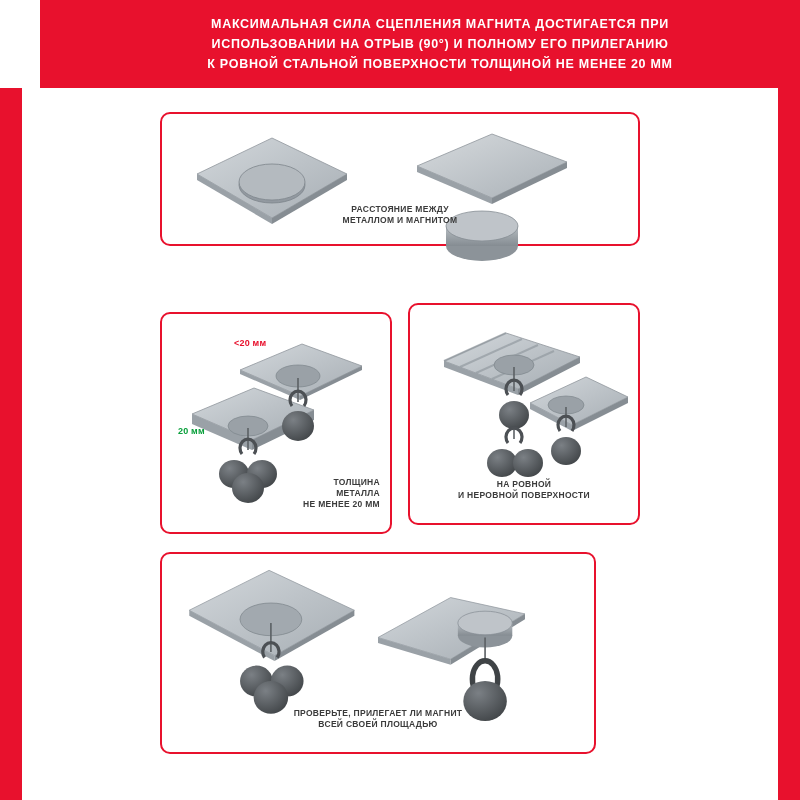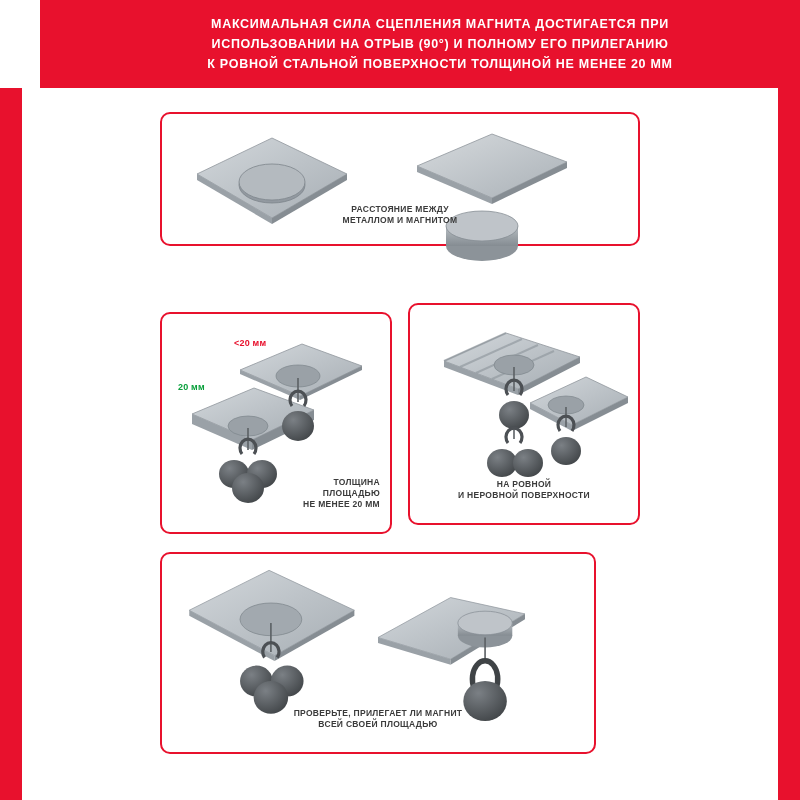--- a/index.html
+++ b/index.html
@@ -95,21 +95,21 @@
     pointer-events: none;
   }
 
   .dim-label {
     position: absolute;
     font-size: 9px;
     font-weight: bold;
     letter-spacing: 0.2px;
   }
   .dim-red { color: #e8112d; }
-  .dim-green { color: #0aa03c; }
+  .dim-green { color: #0aa03c; margin-top: 44px; }
 
   
   .watermark {
     position: absolute;
     left: 0;
     top: 540px;
     width: 800px;
     text-align: center;
     font-size: 74px;
     font-weight: bold;
@@ -219,21 +219,21 @@
         <ellipse cx="100" cy="160" rx="15" ry="14" fill="url(#p2ball)"></ellipse>
         <ellipse cx="86" cy="174" rx="16" ry="15" fill="url(#p2ball)"></ellipse>
       </g>
     </svg>
 
     <div class="dim-label dim-red" style="left: 52px; top: 24px; margin-left: 20px;">&lt;20 мм</div>
     <div class="dim-label dim-green" style="left: 16px; top: 68px;">20 мм</div>
 
     <div class="caption">
       <span>ТОЛЩИНА</span><br>
-      <span>ПЛОЩАДЬЮ</span><br>
+      <span>МЕТАЛЛА</span><br>
       <span>НЕ МЕНЕЕ 20 ММ</span>
     </div>
   </div>
 
   <div class="panel" id="panel-3">
     <svg class="art" viewBox="0 0 228 218">
       <defs>
         <linearGradient id="p3plate" x1="0" y1="0" x2="1" y2="1">
           <stop offset="0" stop-color="#d2d7db"></stop>
           <stop offset="1" stop-color="#a7aeb4"></stop>

